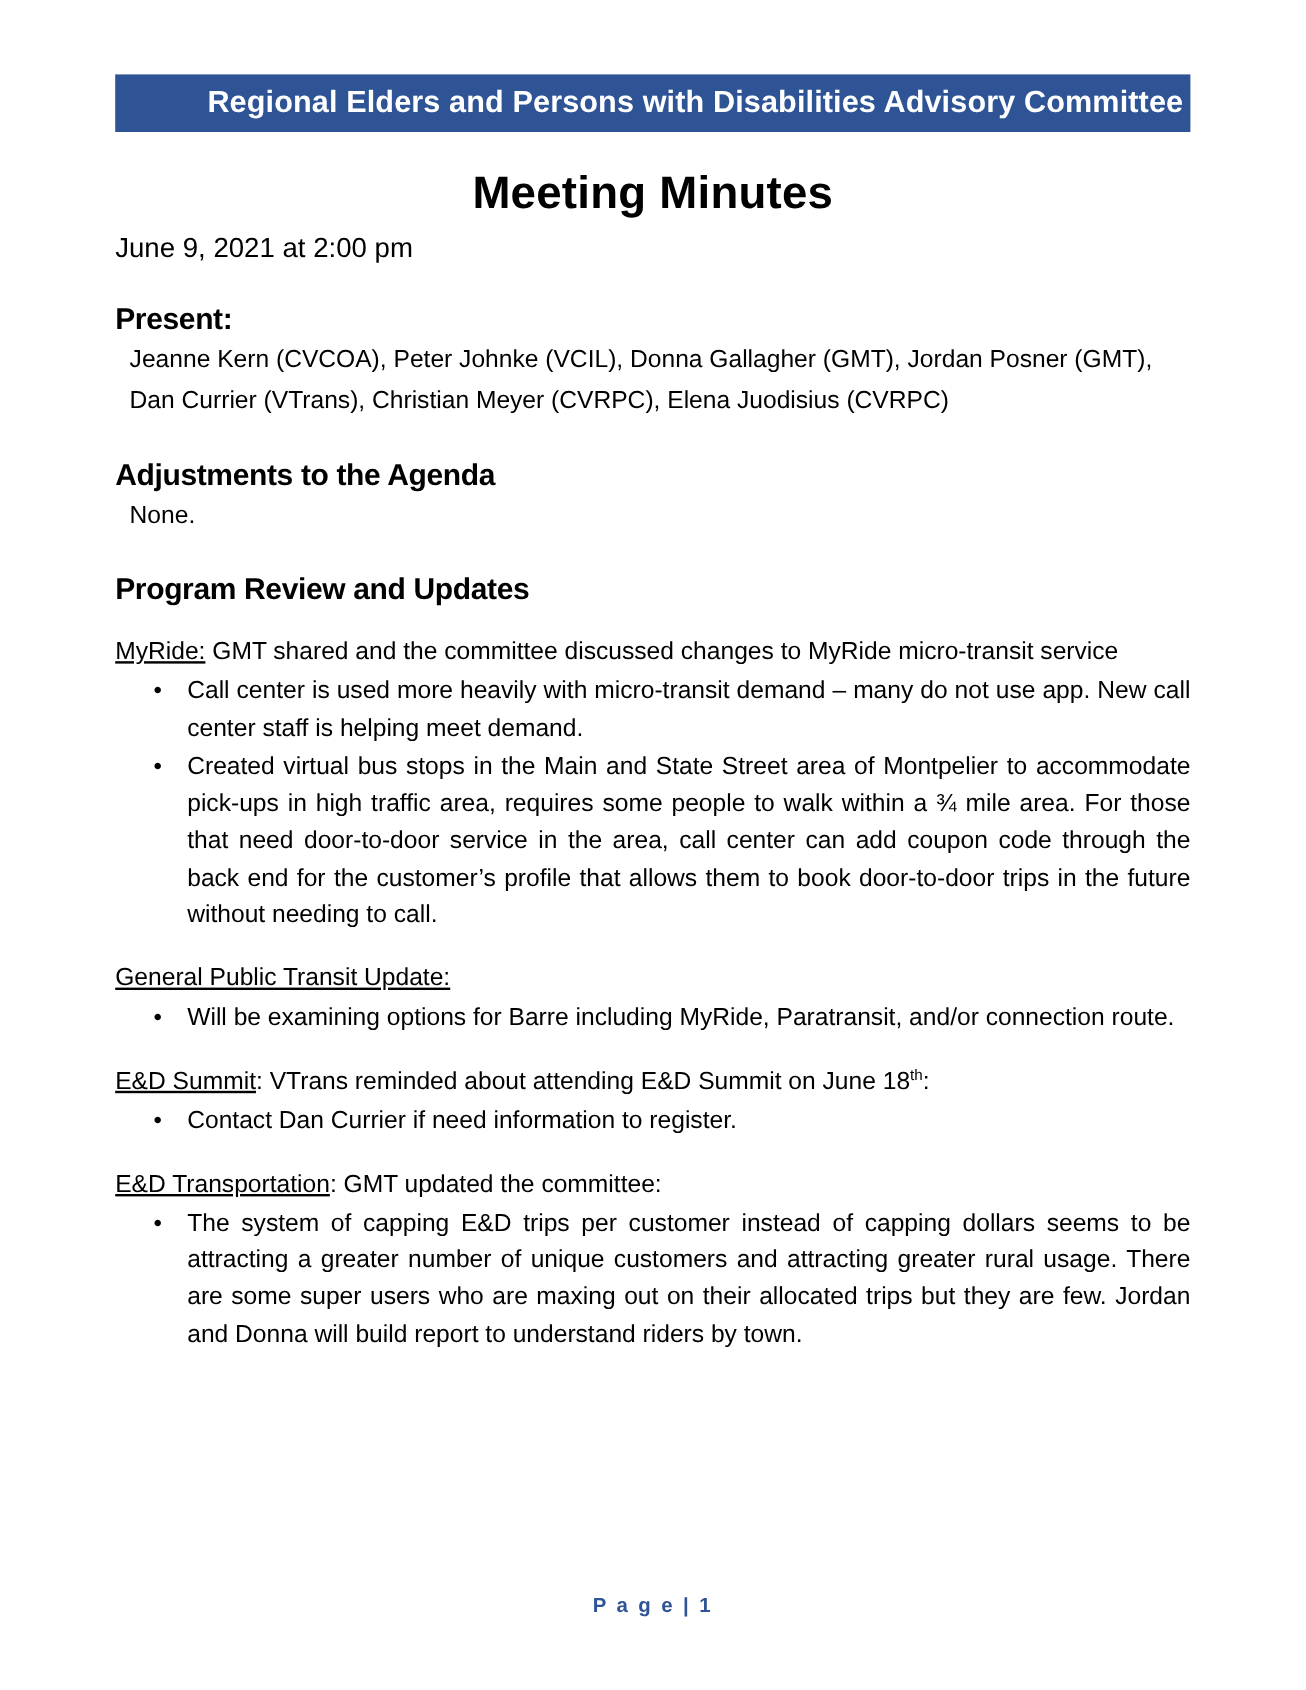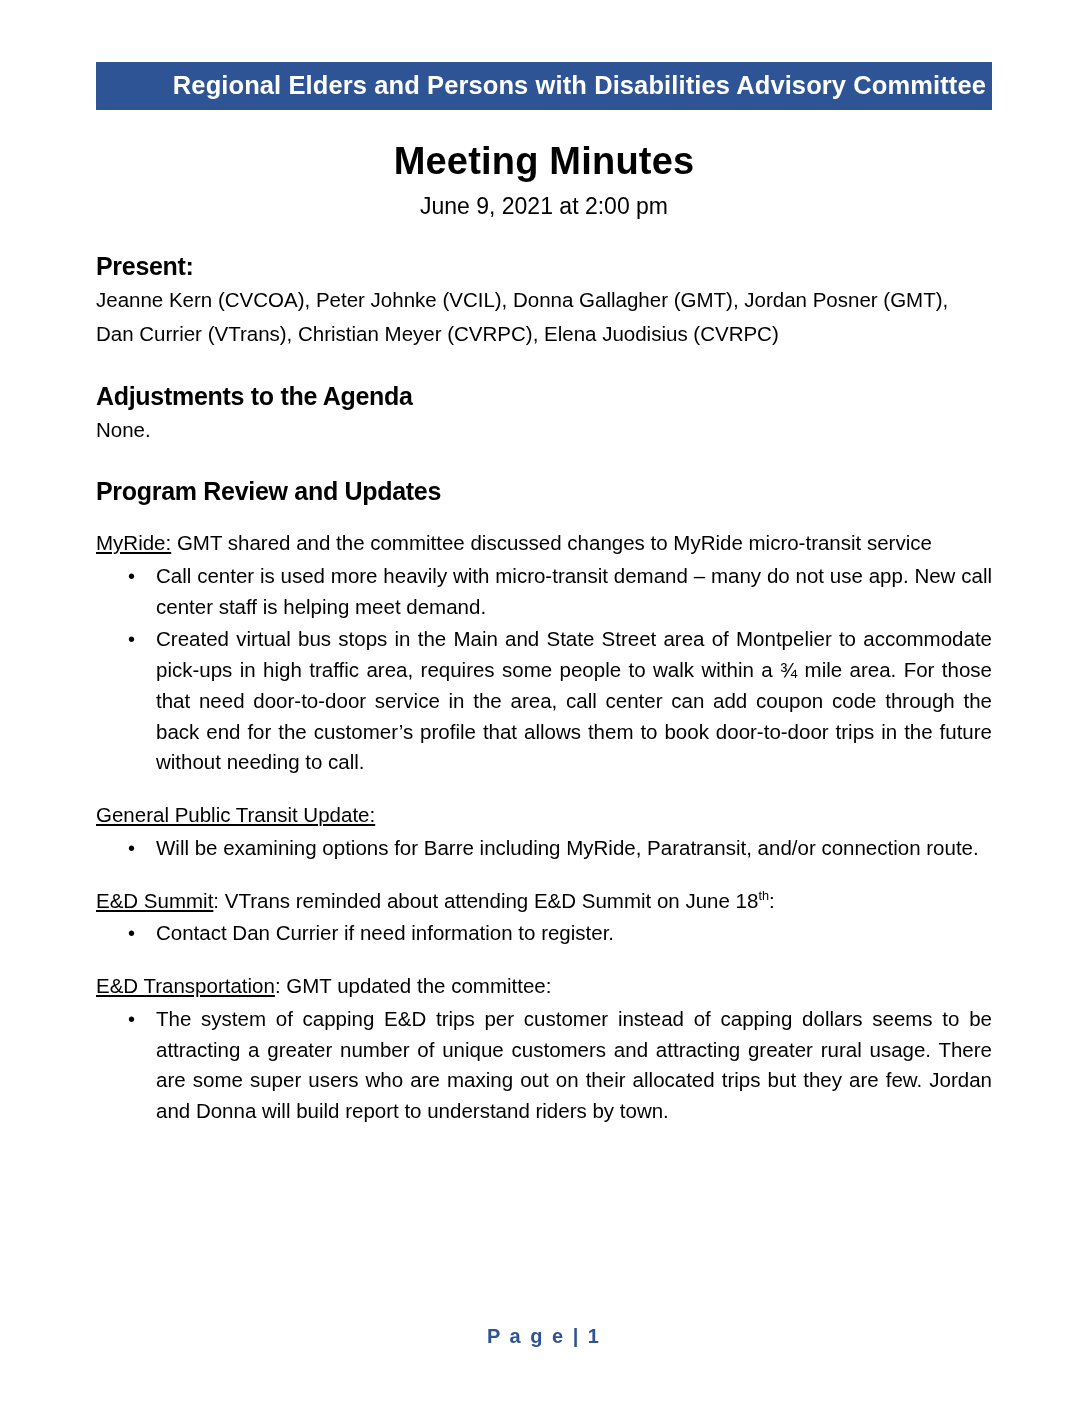--- a/index.html
+++ b/index.html
@@ -32,35 +32,35 @@
     line-height: 1.1;
   }
   .doc-title {
     text-align: center;
     font-weight: bold;
     font-size: 38px;
     margin: 30px 0 0 0;
     letter-spacing: 0.2px;
   }
   .doc-subtitle {
-    text-align: center;
+    text-align: left;
     font-size: 23px;
     margin: 10px 0 16px 0;
     font-weight: normal;
   }
   .section-heading {
     font-size: 25px;
     font-weight: bold;
     margin: 32px 0 2px 0;
     letter-spacing: -0.3px;
   }
   .body-text {
     font-size: 20.5px;
     line-height: 1.48;
-    margin: 4px 0 0 0;
+    margin: 4px 0 0 12px;
   }
   .lead {
     font-size: 20.5px;
     line-height: 1.5;
     margin: 22px 0 0 0;
   }
   .lead .u {
     text-decoration: underline;
   }
   ul.bullets {
@@ -85,21 +85,21 @@
     left: -28px;
     top: 0;
     font-size: 20px;
   }
   .footer {
     position: absolute;
     left: 0;
     right: 0;
     bottom: 60px;
     text-align: center;
-    font-size: 20px;
+    font-size: 17px;
     font-weight: bold;
     color: #2e5496;
     letter-spacing: 2px;
   }
   sup { font-size: 0.62em; vertical-align: super; margin-top: 16px; }
 </style>
 </head>
 <body>
 
 <div class="page">

